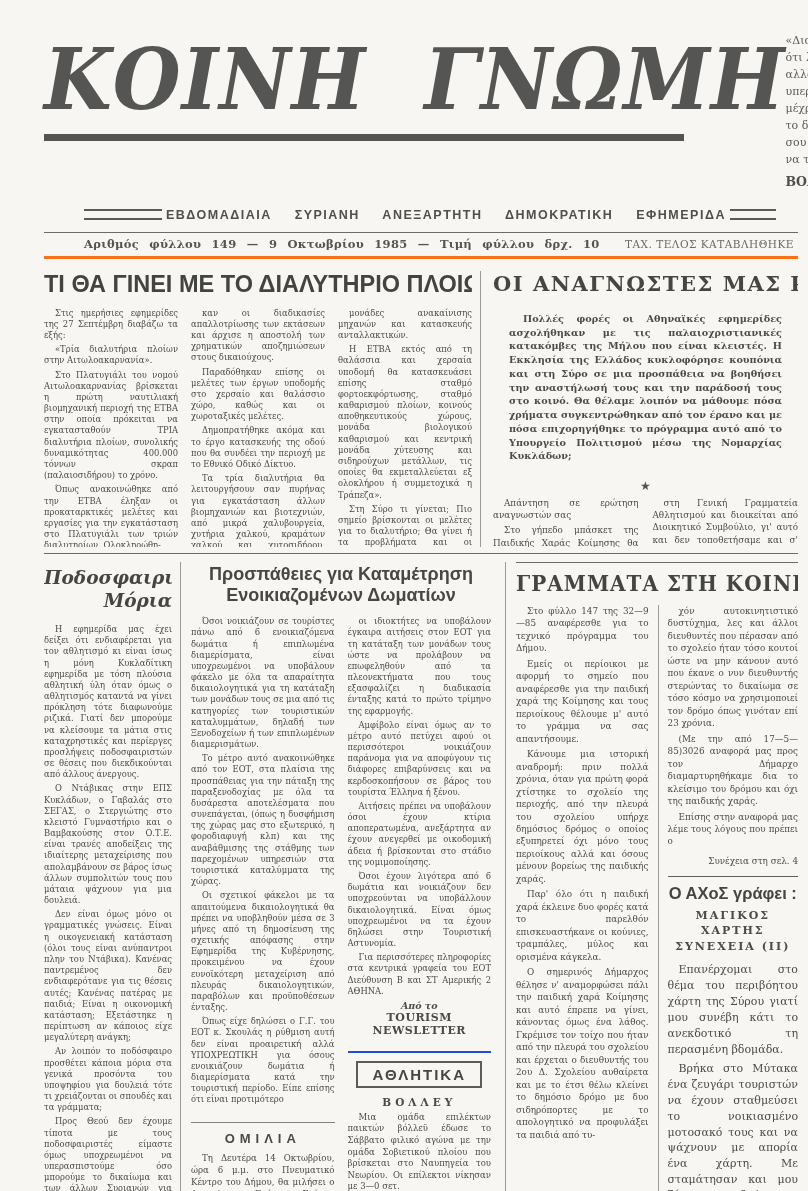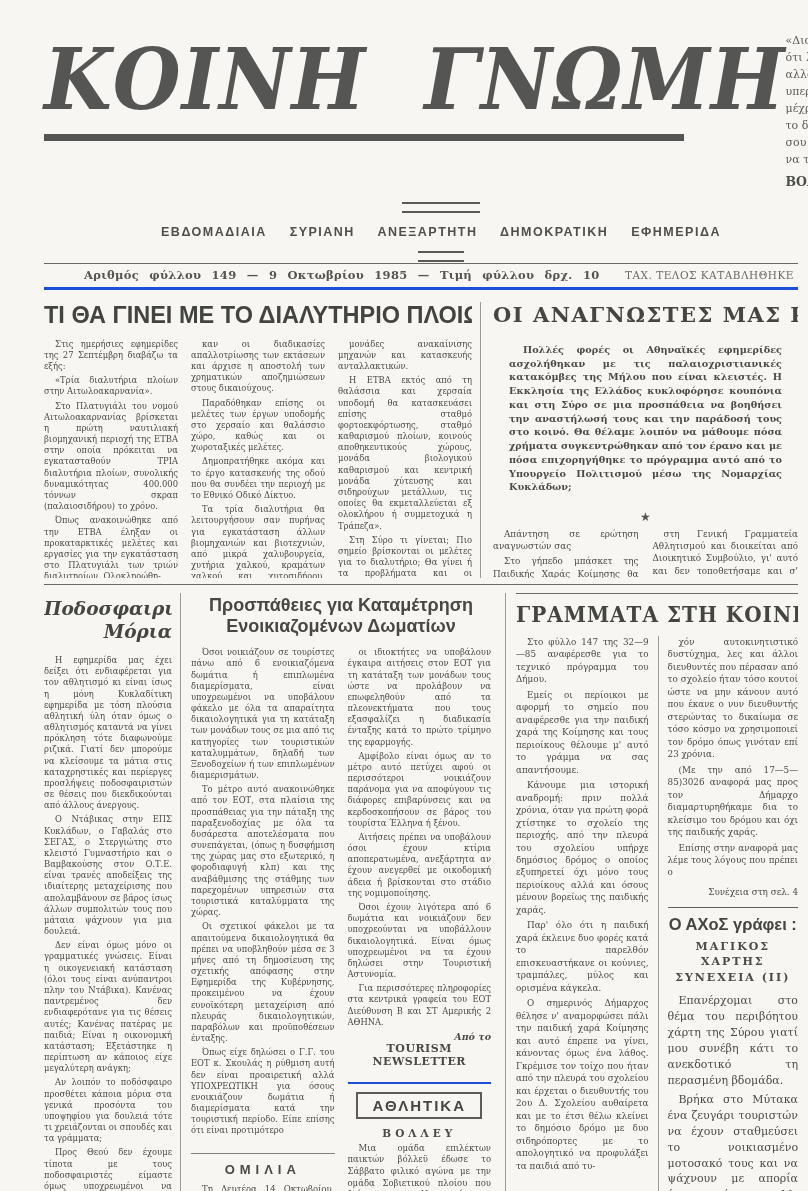--- a/index.html
+++ b/index.html
@@ -18,30 +18,30 @@
   .logo{
     font-family:"DejaVu Serif", serif;font-weight:bold;font-style:italic;
     font-size:78px;line-height:1;letter-spacing:1px;word-spacing:30px;
     color:#555553;transform:scaleY(1.08);transform-origin:left top;white-space:nowrap;
   }
   .logo-bar{height:7px;background:#545452;width:640px;margin-top:18px;}
   .motto{width:168px;padding-top:8px;font-size:11px;line-height:1.55;color:#5a5a57;}
   .motto p{margin:0;}
   .motto-author{text-align:right;font-weight:bold;font-size:12.5px;margin-top:4px;color:#4e4e4b;}
 
-  .tagline-row{display:flex;align-items:center;gap:12px;margin-top:10px;padding-left:40px;flex-direction:column;}
+  .tagline-row{display:flex;align-items:center;gap:4px;margin-top:16px;padding-left:40px;}
   .tag-rule{height:7px;border-top:2.5px solid #5a5a57;border-bottom:2.5px solid #5a5a57;}
   .tag-rule.left{width:78px;}
   .tag-rule.right{width:46px;}
   .tagline{
     font-family:"Liberation Sans", sans-serif;font-weight:bold;
     font-size:12.5px;letter-spacing:1.5px;word-spacing:18px;color:#504f4c;white-space:nowrap;
   }
   .info-bar{
-    margin-top:1px;border-top:1.5px solid #6a6a67;border-bottom:3px solid #1d4ed8;
+    margin-top:10px;border-top:1.5px solid #6a6a67;border-bottom:3px solid #f97316;
     display:flex;justify-content:space-between;align-items:center;padding:4px 4px 5px 40px;
   }
   .issue-line{font-size:11.5px;font-weight:bold;color:#55544f;letter-spacing:.3px;word-spacing:6px;}
   .postal-note{font-size:10.5px;color:#6a6a66;letter-spacing:.5px;}
 
   
   .coltext p{margin:0 0 3px;text-indent:11px;text-align:justify;}
 
   
   .top-section{display:flex;margin-top:12px;height:276px;}
@@ -71,21 +71,21 @@
     font-size:18.5px;line-height:1.25;color:#454542;margin:4px 0 12px;}
   .football-headline .l2{text-align:right;display:block;}
   .zone-left .coltext{font-size:8.4px;line-height:1.33;}
 
   .zone-mid{width:300px;border-left:1px solid #9a9a96;margin-left:8px;padding:0 8px 0 10px;overflow:hidden;}
   .rooms-headline{font-family:"Liberation Sans", sans-serif;font-weight:bold;font-size:18px;
     line-height:1.18;text-align:center;color:#484744;margin:2px 0 10px;}
   .rooms-cols{display:flex;gap:13px;}
   .rooms-cols > div{flex:1;overflow:hidden;}
   .rooms-cols .coltext{font-size:8.4px;line-height:1.33;}
-  .source-label{text-align:right;font-style:italic;font-weight:bold;font-size:9.5px;}
+  .source-label{text-align:center;font-style:italic;font-weight:bold;font-size:9.5px;}
   .source-name{text-align:center;font-weight:bold;font-size:11px;letter-spacing:.5px;font-family:"DejaVu Serif",serif;}
 
   .omilia{margin-top:16px;border-top:1px solid #84847f;padding-top:8px;}
   .omilia-title{text-align:center;font-weight:bold;font-size:13px;letter-spacing:5px;
     font-family:"Liberation Sans",sans-serif;color:#4a4946;margin-bottom:6px;}
   .omilia .coltext{font-size:8.6px;line-height:1.4;}
 
   .athletics{margin-top:14px;border-top:2px solid #1d4ed8;padding-top:8px;}
   .ath-box{border:2px solid #5b5b58;width:fit-content;margin:0 auto 8px;padding:3px 14px;
     font-family:"Liberation Sans",sans-serif;font-weight:bold;font-size:15px;letter-spacing:2px;color:#474643;}

